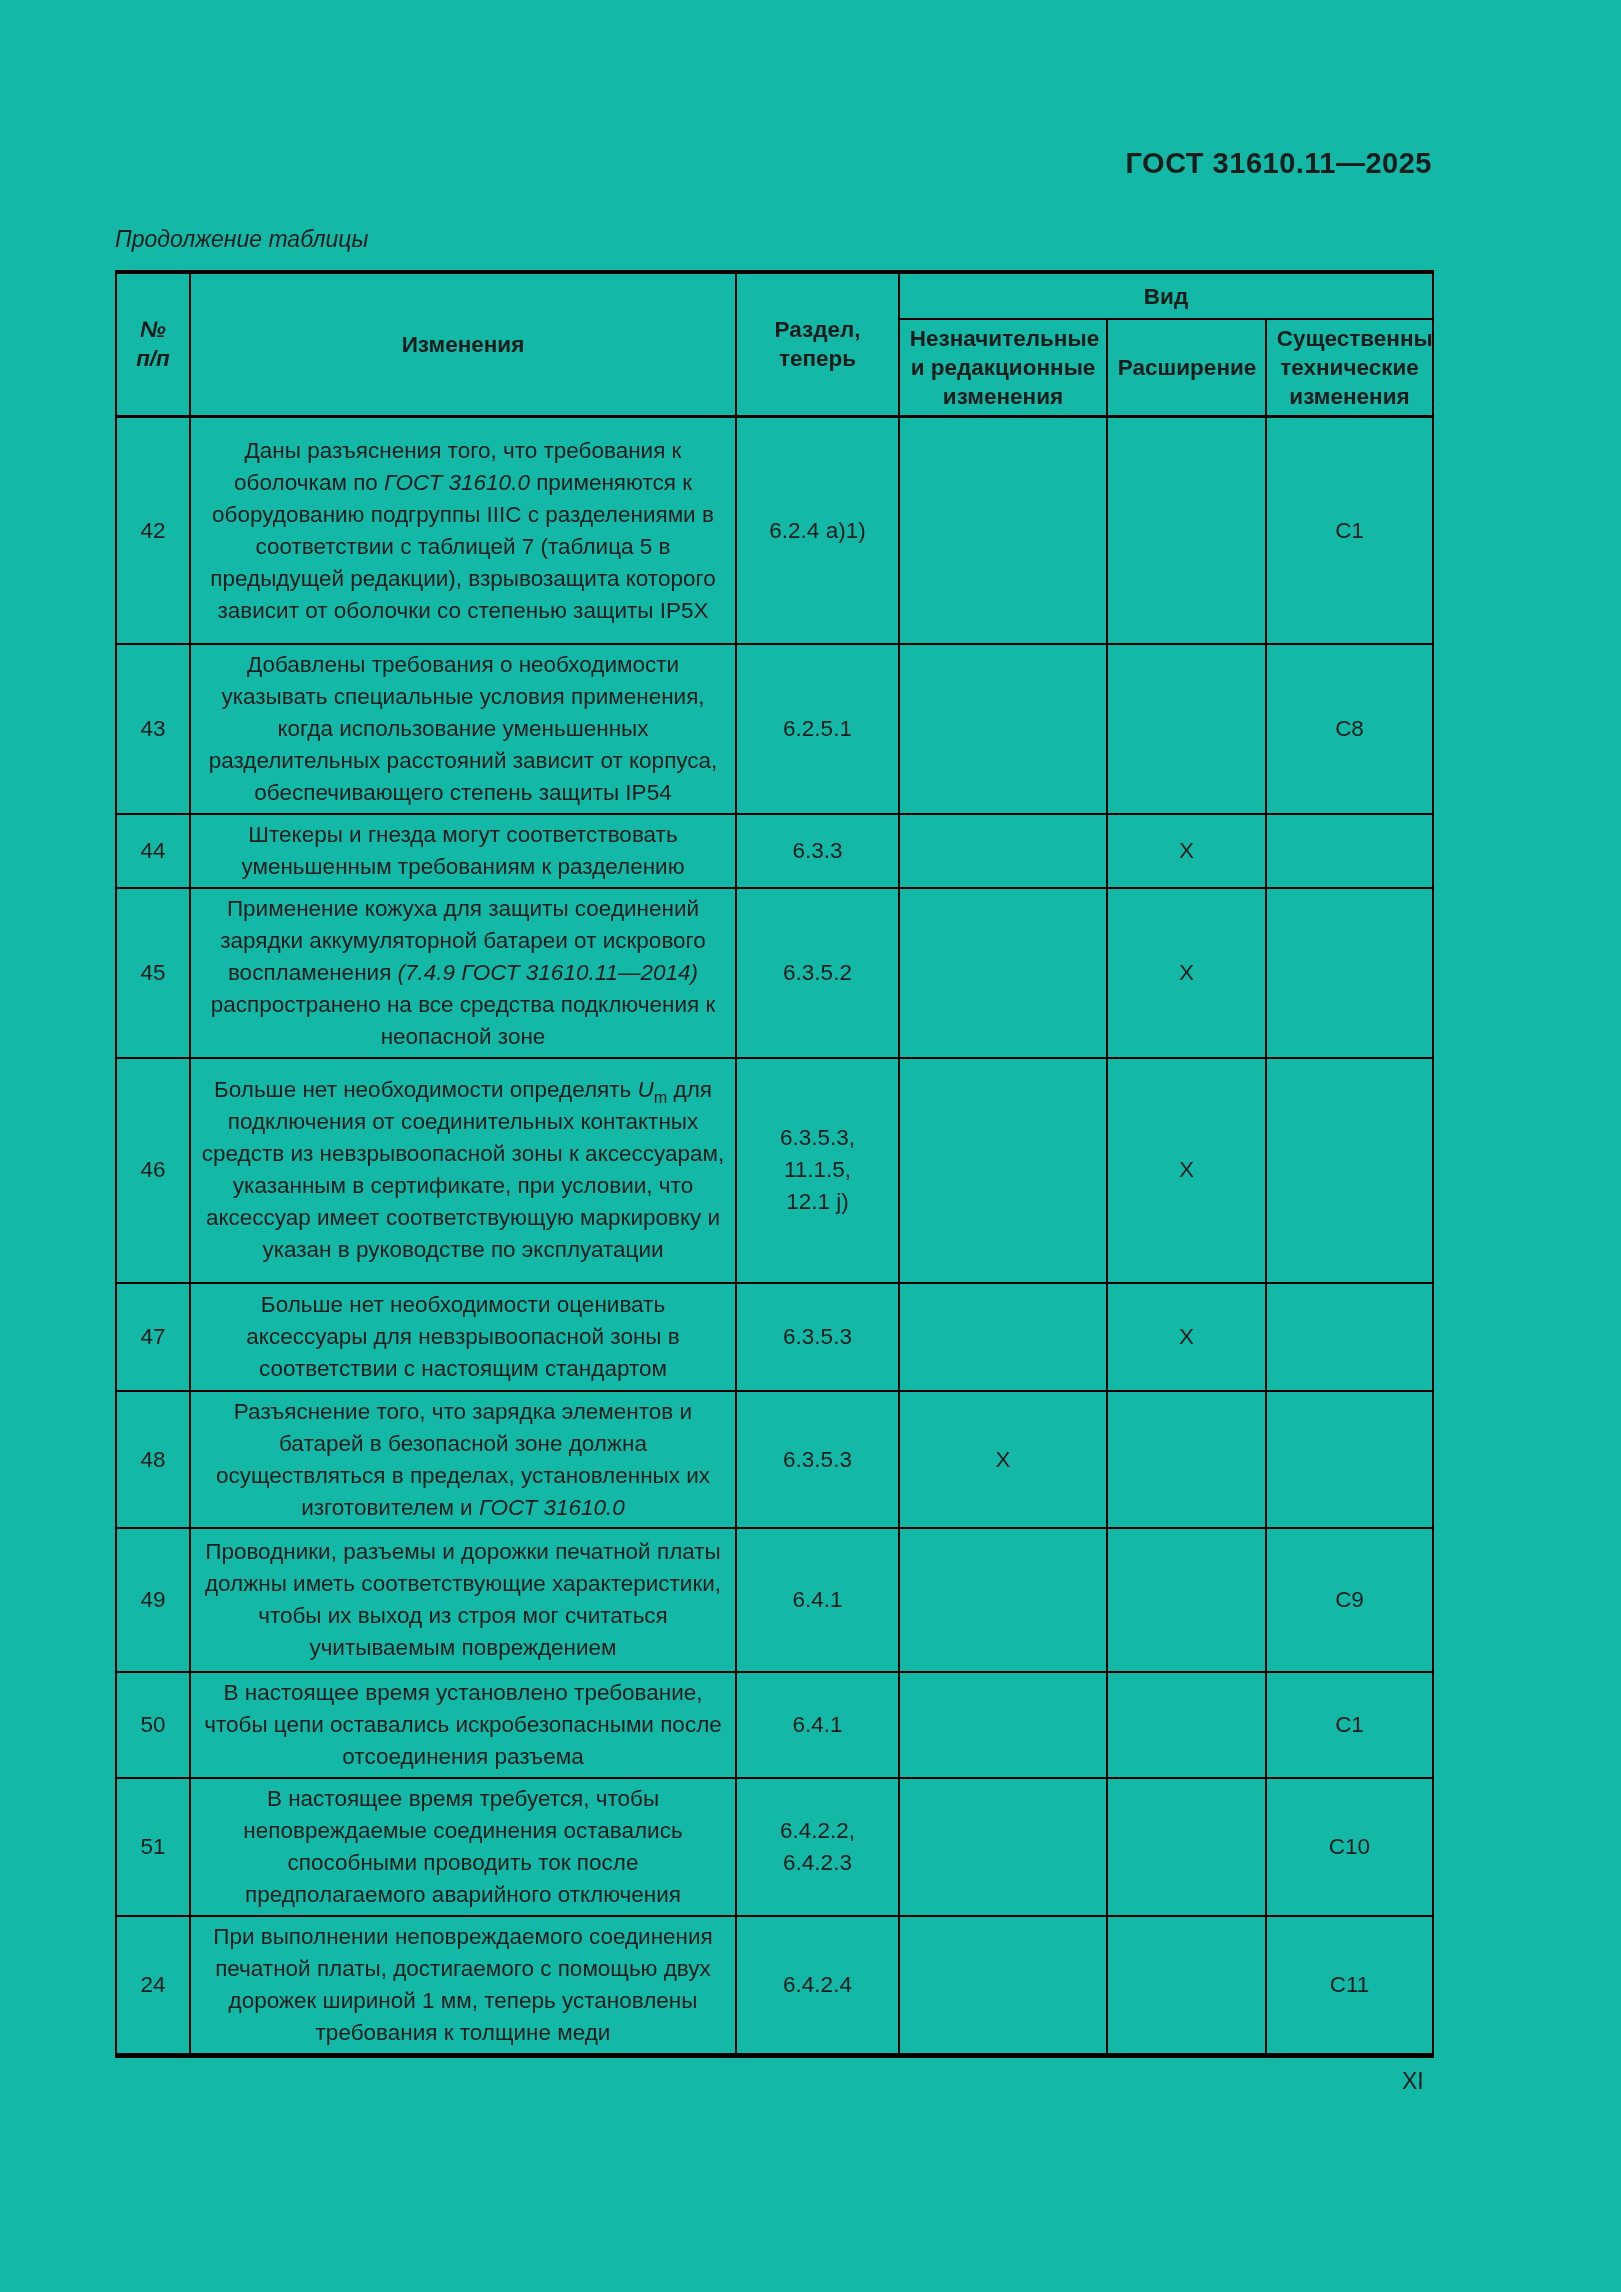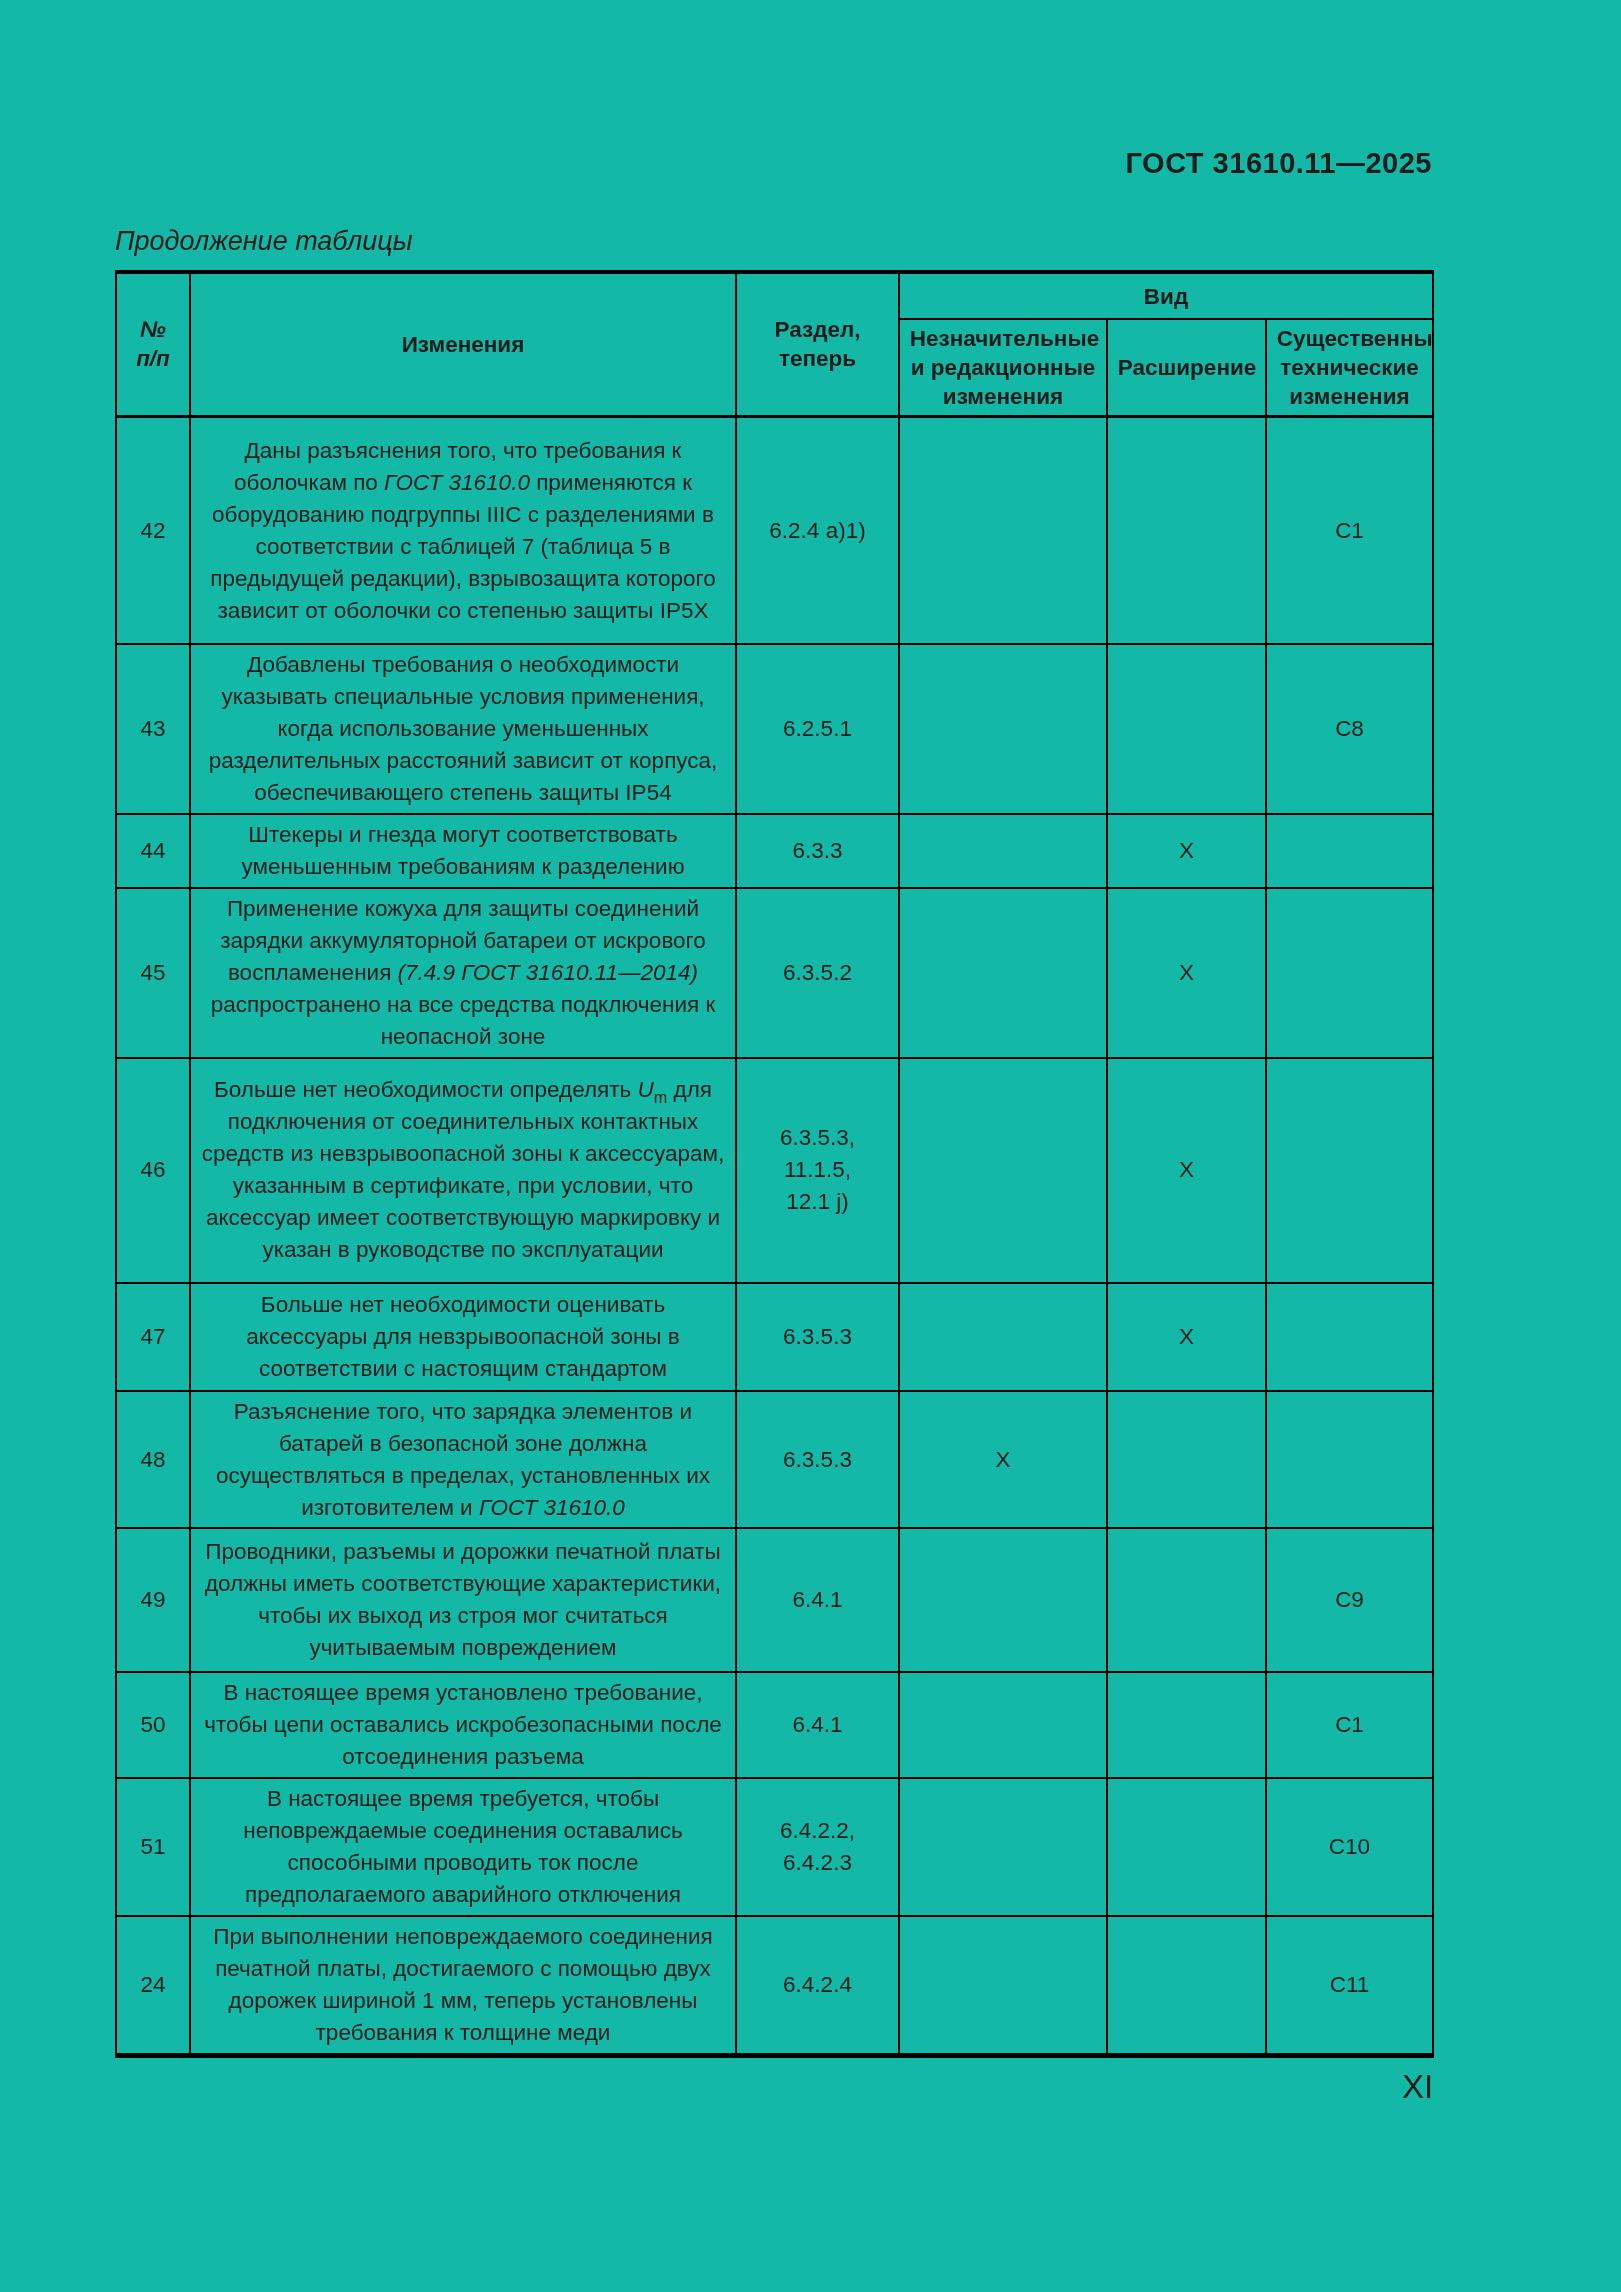--- a/index.html
+++ b/index.html
@@ -11,21 +11,21 @@
   }
   .page { position: relative; width: 1621px; height: 2293px; background: #14b8a6; overflow: hidden; }
 
   .doc-code {
     position: absolute; top: 147px; right: 189px;
     font-size: 29px; font-weight: bold; letter-spacing: 0.5px;
     color: #1c1c1c;
   }
   .caption {
     position: absolute; top: 226px; left: 115px;
-    font-size: 27px; font-style: italic;
+    font-size: 23px; font-style: italic;
   }
 
   table.changes-table {
     position: absolute; top: 270px; left: 115px;
     width: 1316px;
     border-collapse: collapse;
     table-layout: fixed;
     font-size: 22.5px; line-height: 32px;
   }
   table.changes-table th, table.changes-table td {
@@ -62,21 +62,21 @@
   tbody tr:nth-child(5)  { height: 225px; }
   tbody tr:nth-child(6)  { height: 108px; }
   tbody tr:nth-child(7)  { height: 135px; }
   tbody tr:nth-child(8)  { height: 144px; }
   tbody tr:nth-child(9)  { height: 101px; }
   tbody tr:nth-child(10) { height: 136px; }
   tbody tr:nth-child(11) { height: 138px; }
 
   .page-number {
     position: absolute; top: 2068px; left: 1402px;
-    font-size: 33px;
+    font-size: 23px;
   }
 </style>
 </head>
 <body>
 
 <div class="page">
 
   <div class="doc-code">ГОСТ 31610.11—2025</div>
 
   <div class="caption">Продолжение таблицы</div>

